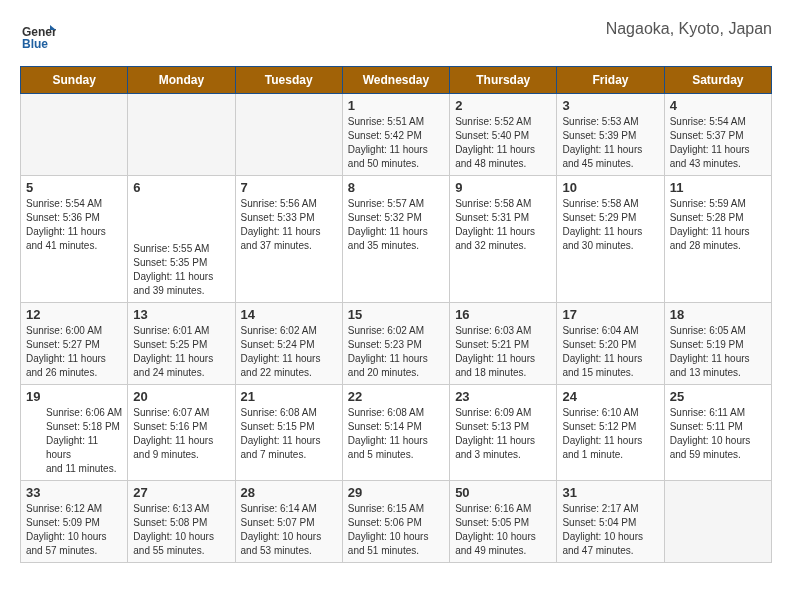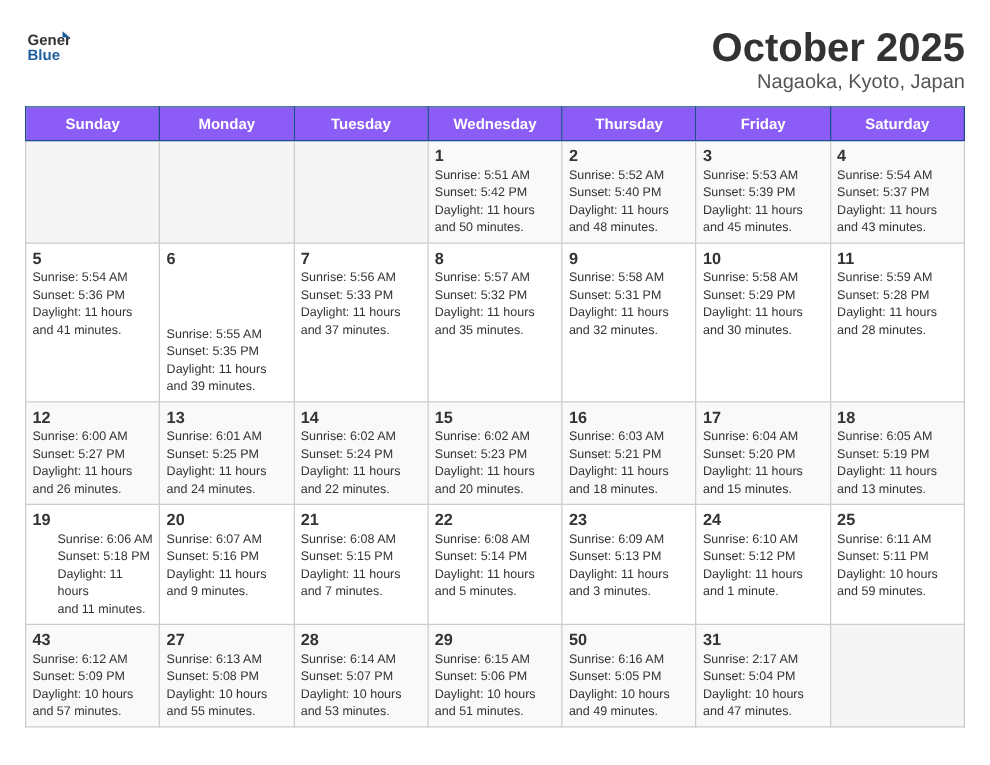--- a/index.html
+++ b/index.html
@@ -24,21 +24,21 @@
     .title-block { text-align: right; }
     .title-block h1 { font-size: 32px; color: #333; font-weight: bold; }
     .title-block h2 { font-size: 16px; color: #555; font-weight: normal; }
 
     .calendar {
       width: 100%;
       border-collapse: collapse;
       border: 1px solid #ccc;
     }
     .calendar th {
-      background-color: #8b5cf6;
+      background-color: #a16207;
       color: #fff;
       font-size: 12px;
       padding: 6px 4px;
       text-align: center;
       border: 1px solid #1a4e8a;
     }
     .calendar td {
       vertical-align: top;
       border: 1px solid #ccc;
       padding: 4px 5px;
@@ -68,21 +68,20 @@
 
 <div class="header">
   <div class="logo">
     <svg width="36" height="36" viewBox="0 0 36 36">
       <text x="2" y="16" font-size="12" font-weight="bold" fill="#333" font-family="Arial">General</text>
       <text x="2" y="28" font-size="12" font-weight="bold" fill="#2060a0" font-family="Arial">Blue</text>
       <polygon points="30,5 36,10 30,10" fill="#2060a0"></polygon>
     </svg>
   </div>
   <div class="title-block">
-    <h1>October 2025</h1>
     <h2>Nagaoka, Kyoto, Japan</h2>
   </div>
 </div>
 
 <table class="calendar">
   <thead>
     <tr>
     <th>Sunday</th>
         <th>Monday</th>
         <th>Tuesday</th>
@@ -274,21 +273,21 @@
         <td>
           <span class="day-num">25</span>
           <div class="day-info" style="white-space: pre-line;">Sunrise: 6:11 AM
 Sunset: 5:11 PM
 Daylight: 10 hours
 and 59 minutes.</div>
         </td>
       </tr>
       <tr>
         <td>
-          <span class="day-num">43</span>
+          <span class="day-num">33</span>
           <div class="day-info" style="white-space: pre-line;">Sunrise: 6:12 AM
 Sunset: 5:09 PM
 Daylight: 10 hours
 and 57 minutes.</div>
         </td>
         <td>
           <span class="day-num">27</span>
           <div class="day-info" style="white-space: pre-line;">Sunrise: 6:13 AM
 Sunset: 5:08 PM
 Daylight: 10 hours

